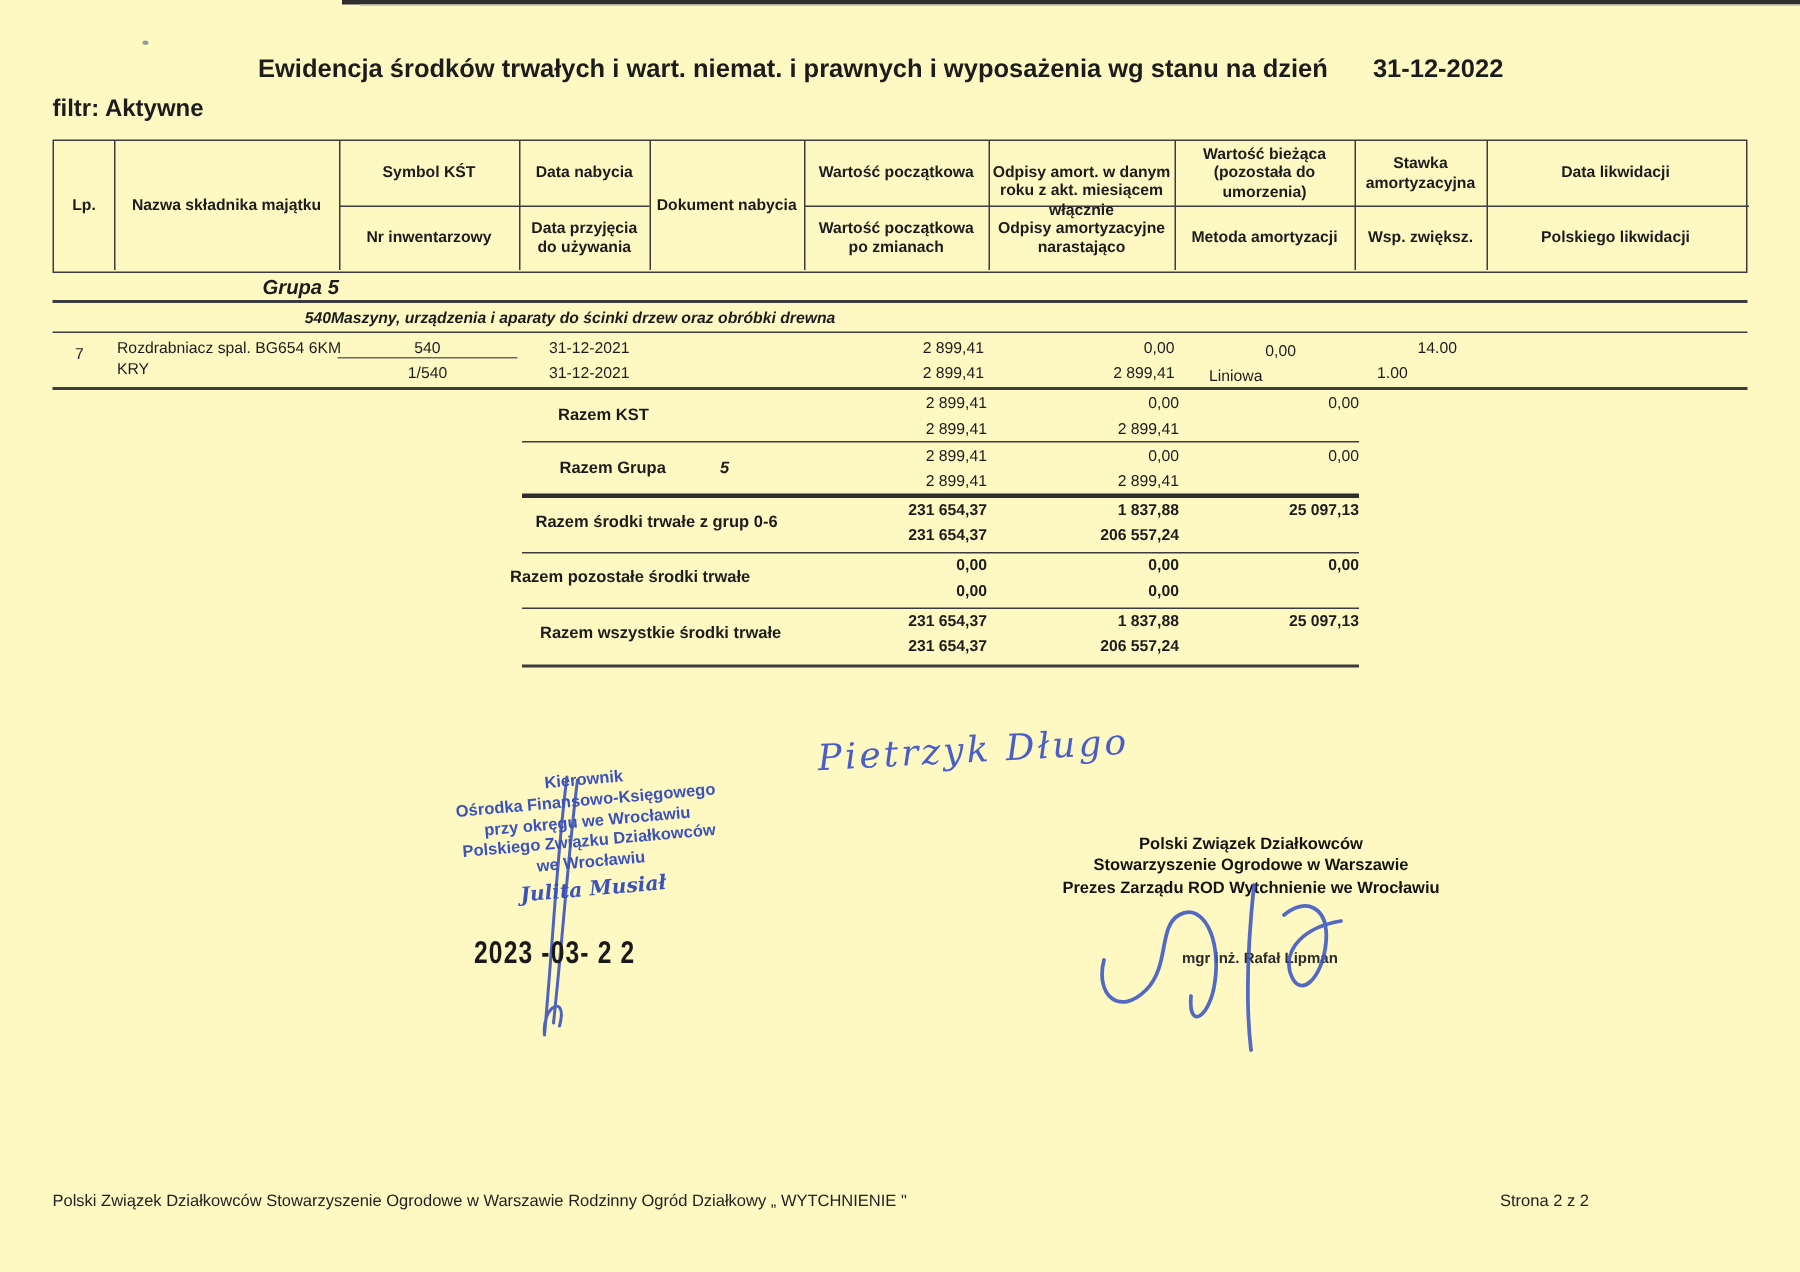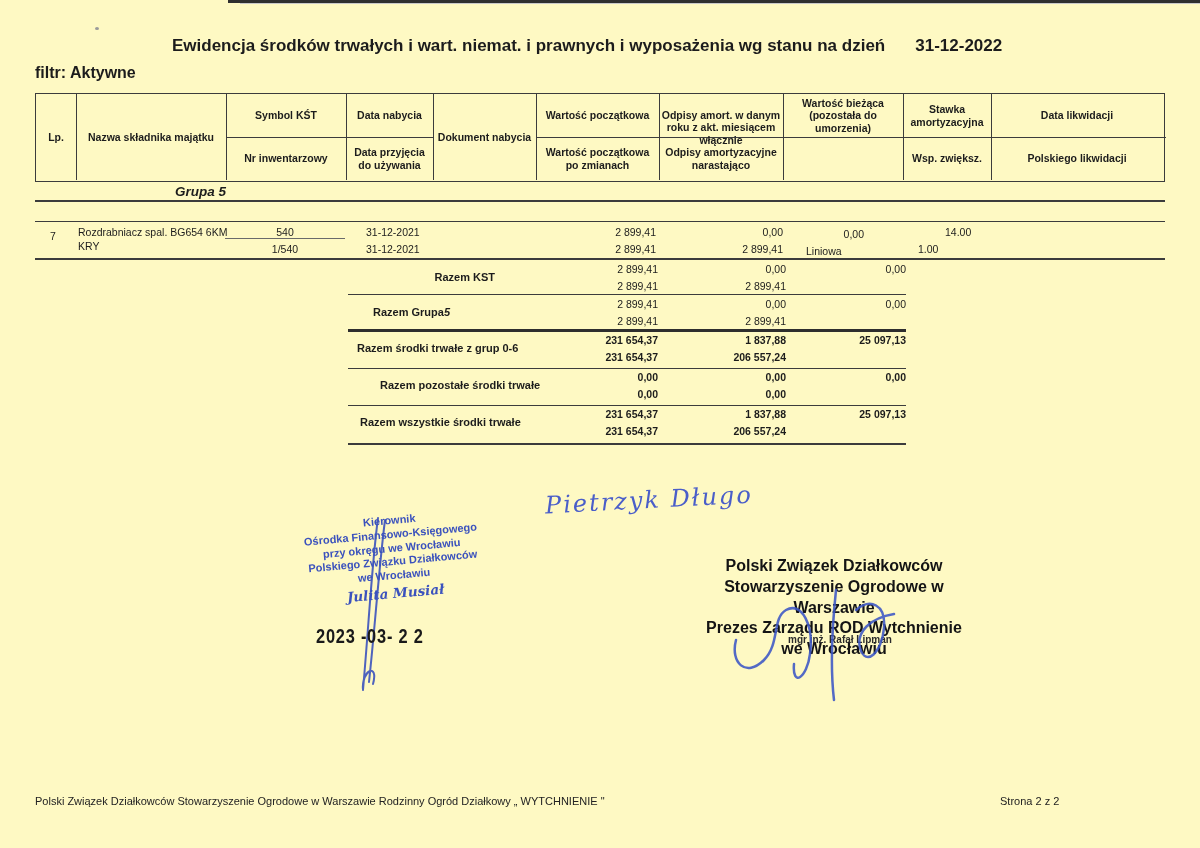--- a/index.html
+++ b/index.html
@@ -55,77 +55,79 @@
     <div class="cell" style="left:190px;top:0;width:120px;height:43px;">Symbol KŚT</div>
     <div class="cell" style="left:190px;top:43px;width:120px;height:43px;">Nr inwentarzowy</div>
     <div class="cell" style="left:310px;top:0;width:87px;height:43px;">Data nabycia</div>
     <div class="cell" style="left:310px;top:43px;width:87px;height:43px;">Data przyjęcia do używania</div>
     <div class="cell" style="left:397px;top:0;width:103px;height:86px;">Dokument nabycia</div>
     <div class="cell" style="left:500px;top:43px;width:123px;height:43px;">Wartość początkowa po zmianach</div>
     <div class="cell" style="left:500px;top:0;width:123px;height:43px;">Wartość początkowa</div>
     <div class="cell" style="left:623px;top:12px;width:124px;height:43px;">Odpisy amort. w danym roku z akt. miesiącem włącznie</div>
     <div class="cell" style="left:623px;top:43px;width:124px;height:43px;">Odpisy amortyzacyjne narastająco</div>
     <div class="cell" style="left:747px;top:0;width:120px;height:43px;">Wartość bieżąca (pozostała do umorzenia)</div>
+    <div class="cell" style="left:747px;top:43px;width:120px;height:43px;">Metoda amortyzacji</div>
     <div class="cell" style="left:867px;top:0;width:88px;height:43px;text-align:center;">Stawka amortyzacyjna</div>
     <div class="cell" style="left:867px;top:43px;width:88px;height:43px;">Wsp. zwiększ.</div>
     <div class="cell" style="left:955px;top:0;width:172px;height:43px;">Data likwidacji</div>
     <div class="cell" style="left:955px;top:43px;width:172px;height:43px;">Polskiego likwidacji</div>
   </div>
 
   <div class="abs" style="left:175px;top:184px;font-weight:bold;font-style:italic;font-size:13.5px;">Grupa 5</div>
   <div class="hline" style="left:35px;top:200px;width:1130px;height:2px;"></div>
 
+  <div class="abs" style="left:120px;top:206px;width:520px;text-align:center;font-weight:bold;font-style:italic;font-size:10.5px;">540Maszyny, urządzenia i aparaty do ścinki drzew oraz obróbki drewna</div>
   <div class="hline" style="left:35px;top:221px;width:1130px;"></div>
 
   <div class="itemtxt" style="left:50px;top:230px;">7</div>
   <div class="itemtxt" style="left:78px;top:226px;">Rozdrabniacz spal. BG654 6KM</div>
   <div class="itemtxt" style="left:78px;top:240px;">KRY</div>
   <div class="itemtxt" style="left:228px;top:226px;width:114px;text-align:center;">540</div>
   <div class="hline" style="left:225px;top:238px;width:120px;background:#6a6a6a;"></div>
   <div class="itemtxt" style="left:228px;top:243px;width:114px;text-align:center;">1/540</div>
   <div class="itemtxt" style="left:366px;top:226px;">31-12-2021</div>
   <div class="itemtxt" style="left:366px;top:243px;">31-12-2021</div>
   <div class="num" style="left:556px;top:226px;width:100px;">2 899,41</div>
   <div class="num" style="left:683px;top:226px;width:100px;">0,00</div>
   <div class="num" style="left:764px;top:228px;width:100px;">0,00</div>
   <div class="itemtxt" style="left:945px;top:226px;">14.00</div>
   <div class="num" style="left:556px;top:243px;width:100px;">2 899,41</div>
   <div class="num" style="left:683px;top:243px;width:100px;">2 899,41</div>
   <div class="itemtxt" style="left:806px;top:245px;">Liniowa</div>
   <div class="itemtxt" style="left:918px;top:243px;">1.00</div>
   <div class="hline" style="left:35px;top:258px;width:1130px;height:1.5px;"></div>
 
-  <div class="sumlabel" style="left:395px;top:271px;width:100px;text-align:right;">Razem KST</div>
+  <div class="sumlabel" style="left:372px;top:271px;width:100px;text-align:left;">Razem KST</div>
   <div class="sumnum" style="left:538px;top:263px;width:120px;">2 899,41</div>
   <div class="sumnum" style="left:666px;top:263px;width:120px;">0,00</div>
   <div class="sumnum" style="left:786px;top:263px;width:120px;">0,00</div>
   <div class="sumnum" style="left:538px;top:280px;width:120px;">2 899,41</div>
   <div class="sumnum" style="left:666px;top:280px;width:120px;">2 899,41</div>
   <div class="hline" style="left:348px;top:294px;width:558px;"></div>
 
-  <div class="abs" style="left:373px;top:306px;display:flex;font-weight:bold;font-size:11px;">
+  <div class="abs" style="left:373px;top:306px;display:flex;gap:36px;font-weight:bold;font-size:11px;">
     <span>Razem Grupa</span>
     <span style="font-style:italic;">5</span>
   </div>
   <div class="sumnum" style="left:538px;top:298px;width:120px;">2 899,41</div>
   <div class="sumnum" style="left:666px;top:298px;width:120px;">0,00</div>
   <div class="sumnum" style="left:786px;top:298px;width:120px;">0,00</div>
   <div class="sumnum" style="left:538px;top:315px;width:120px;">2 899,41</div>
   <div class="sumnum" style="left:666px;top:315px;width:120px;">2 899,41</div>
   <div class="hline" style="left:348px;top:329px;width:558px;height:2.5px;background:#2e2e2e;"></div>
 
   <div class="sumlabel" style="left:357px;top:342px;">Razem środki trwałe z grup 0-6</div>
   <div class="sumnum bold" style="left:538px;top:334px;width:120px;">231 654,37</div>
   <div class="sumnum bold" style="left:666px;top:334px;width:120px;">1 837,88</div>
   <div class="sumnum bold" style="left:786px;top:334px;width:120px;">25 097,13</div>
   <div class="sumnum bold" style="left:538px;top:351px;width:120px;">231 654,37</div>
   <div class="sumnum bold" style="left:666px;top:351px;width:120px;">206 557,24</div>
   <div class="hline" style="left:348px;top:368px;width:558px;"></div>
 
-  <div class="sumlabel" style="left:380px;top:379px;">Razem pozostałe środki trwałe</div>
+  <div class="sumlabel" style="left:340px;top:379px;">Razem pozostałe środki trwałe</div>
   <div class="sumnum bold" style="left:538px;top:371px;width:120px;">0,00</div>
   <div class="sumnum bold" style="left:666px;top:371px;width:120px;">0,00</div>
   <div class="sumnum bold" style="left:786px;top:371px;width:120px;">0,00</div>
   <div class="sumnum bold" style="left:538px;top:388px;width:120px;">0,00</div>
   <div class="sumnum bold" style="left:666px;top:388px;width:120px;">0,00</div>
   <div class="hline" style="left:348px;top:405px;width:558px;"></div>
 
   <div class="sumlabel" style="left:360px;top:416px;">Razem wszystkie środki trwałe</div>
   <div class="sumnum bold" style="left:538px;top:408px;width:120px;">231 654,37</div>
   <div class="sumnum bold" style="left:666px;top:408px;width:120px;">1 837,88</div>
@@ -147,21 +149,21 @@
     <div style="font-family:'DejaVu Serif',serif;font-style:italic;font-size:13.5px;margin-top:2px;">Julita Musiał</div>
   </div>
 
   <svg class="abs" style="left:345px;top:512px;" width="60" height="186" viewBox="0 0 60 186">
     <path d="M33,6 C27,50 24,110 18,178 M40,8 C34,55 30,115 24,170 M18,178 C16,158 34,150 28,172" fill="none" stroke="#3b52bd" stroke-width="2" stroke-linecap="round" opacity="0.9"></path>
   </svg>
 
   <div class="abs" style="left:316px;top:624px;font-size:21px;font-weight:bold;letter-spacing:1px;
               transform:scaleX(0.78);transform-origin:left;color:#1a1a1a;white-space:nowrap;">2023 -03- 2 2</div>
 
-  <div class="abs" style="left:700px;top:556px;width:268px;text-align:center;font-size:16px;line-height:1.3;color:#141414;">
+  <div class="abs" style="left:700px;top:556px;width:268px;text-align:center;font-size:11px;line-height:1.3;color:#141414;">
     <div style="font-weight:bold;">Polski Związek Działkowców</div>
     <div style="font-weight:600;">Stowarzyszenie Ogrodowe w Warszawie</div>
     <div style="font-weight:600;">Prezes Zarządu ROD Wytchnienie we Wrocławiu</div>
   </div>
 
   <div class="abs" style="left:788px;top:634px;font-size:10px;font-weight:bold;color:#2b2b2b;">mgr inż. Rafał Lipman</div>
 
   <svg class="abs" style="left:728px;top:588px;" width="200" height="115" viewBox="0 0 200 115">
     <path d="M8,52 C2,75 18,90 36,72 C52,56 44,30 58,22 C74,13 86,38 82,66 C79,90 64,100 66,76
              M108,2 C104,40 102,78 106,112

